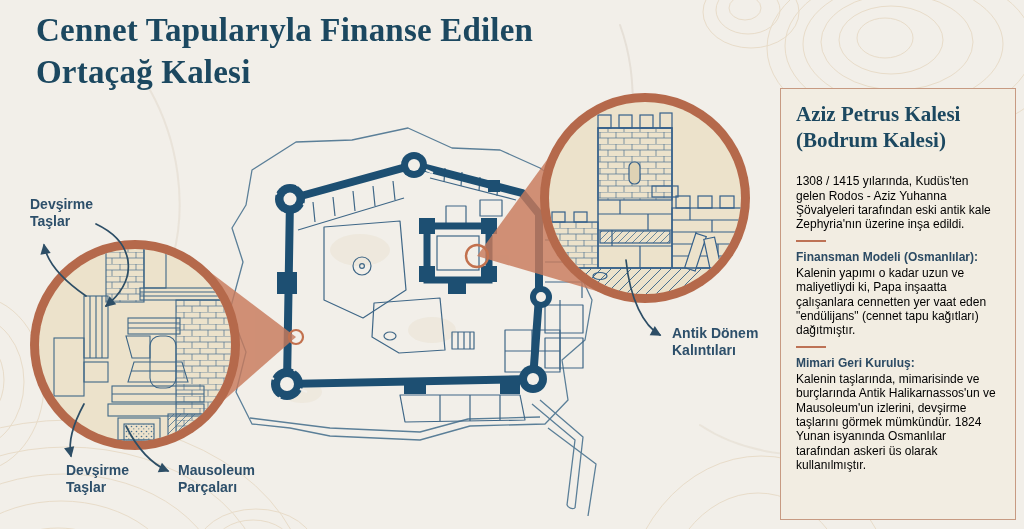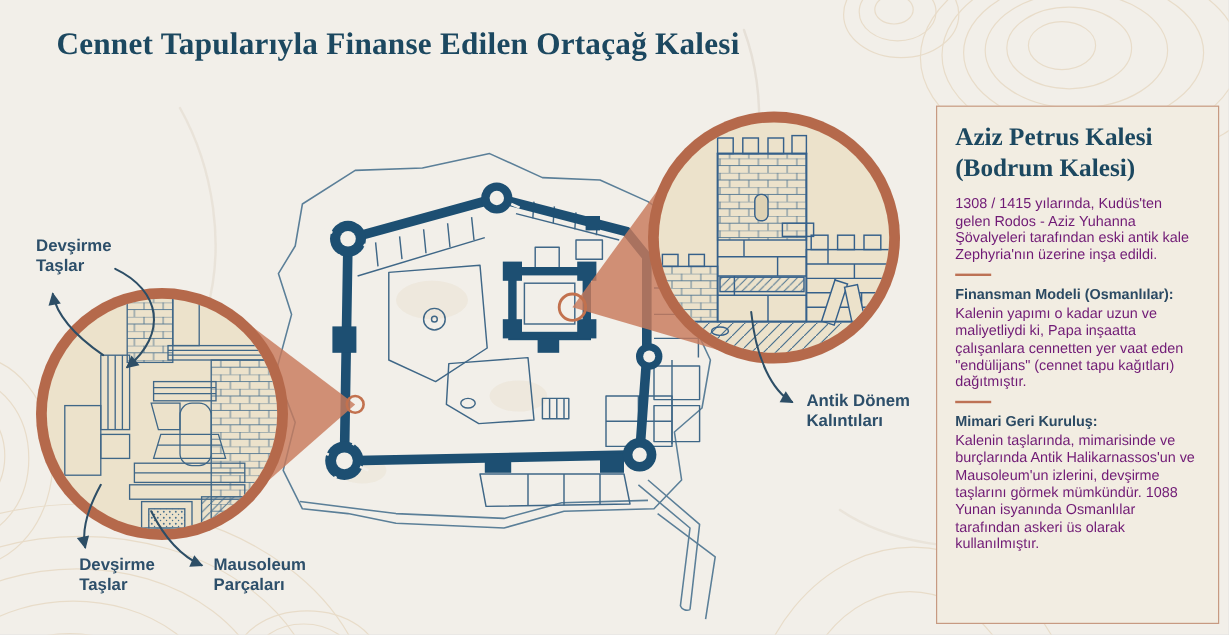--- a/index.html
+++ b/index.html
@@ -2,40 +2,40 @@
 <html><head>
 <meta charset="utf-8">
 <style>
   html,body{margin:0;padding:0;background:#ddd;}
   .stage{
     position:relative;width:1024px;height:529px;overflow:hidden;
     background:#f2efe9;
     font-family:"Liberation Sans",sans-serif;
   }
   .title{
-    position:absolute;left:36px;top:10px;width:600px;margin:11px;
+    position:absolute;left:36px;top:10px;width:600px;margin:0;
     font-family:"Liberation Serif","DejaVu Serif",serif;
-    font-weight:600;font-size:26px;line-height:1.26;letter-spacing:.2px;
+    font-weight:600;font-size:33px;line-height:1.26;letter-spacing:.2px;
     color:#1c4860;
   }
   .label{
     position:absolute;font-weight:bold;font-size:14px;line-height:1.22;
     color:#2d4f6a;
   }
   .panel{
     position:absolute;left:780px;top:88px;width:236px;height:432px;
     box-sizing:border-box;background:#f2ede2;border:1.5px solid #c79a82;
     padding:13px 15px;overflow:hidden;
   }
   .panel h2{
     font-family:"Liberation Serif","DejaVu Serif",serif;
-    font-size:21px;line-height:1.22;color:#1c4860;margin:0 0 9px;font-weight:600;
+    font-size:21px;line-height:1.22;color:#1c4860;margin:0 0 21px;font-weight:600;
   }
   .sec h3{font-size:12px;color:#2b4a63;margin:0 0 2px;font-weight:bold;}
-  .sec p{font-size:12px;line-height:1.2;color:#701a75;margin:0;}
+  .sec p{font-size:12px;line-height:1.2;color:#000000;margin:0;}
   .divider{border:none;border-top:2px solid #bd7255;width:30px;margin:8px 0;}
   svg{position:absolute;left:0;top:0;}
 </style>
 </head>
 <body>
 
 <div class="stage">
 
   <svg width="1024" height="529" viewBox="0 0 1024 529">
     <defs>
@@ -264,17 +264,17 @@
       <p>1308 / 1415 yılarında, Kudüs'ten gelen Rodos - Aziz Yuhanna Şövalyeleri tarafından eski antik kale Zephyria'nın üzerine inşa edildi.</p>
     </div>
     <hr class="divider">
     <div class="sec">
       <h3>Finansman Modeli (Osmanlılar):</h3>
       <p>Kalenin yapımı o kadar uzun ve maliyetliydi ki, Papa inşaatta çalışanlara cennetten yer vaat eden "endülijans" (cennet tapu kağıtları) dağıtmıştır.</p>
     </div>
     <hr class="divider">
     <div class="sec">
       <h3>Mimari Geri Kuruluş:</h3>
-      <p>Kalenin taşlarında, mimarisinde ve burçlarında Antik Halikarnassos'un ve Mausoleum'un izlerini, devşirme taşlarını görmek mümkündür. 1088 Yunan isyanında Osmanlılar tarafından askeri üs olarak kullanılmıştır.</p>
+      <p>Kalenin taşlarında, mimarisinde ve burçlarında Antik Halikarnassos'un ve Mausoleum'un izlerini, devşirme taşlarını görmek mümkündür. 1824 Yunan isyanında Osmanlılar tarafından askeri üs olarak kullanılmıştır.</p>
     </div>
   </aside>
 
 </div>
 
 </body></html>

